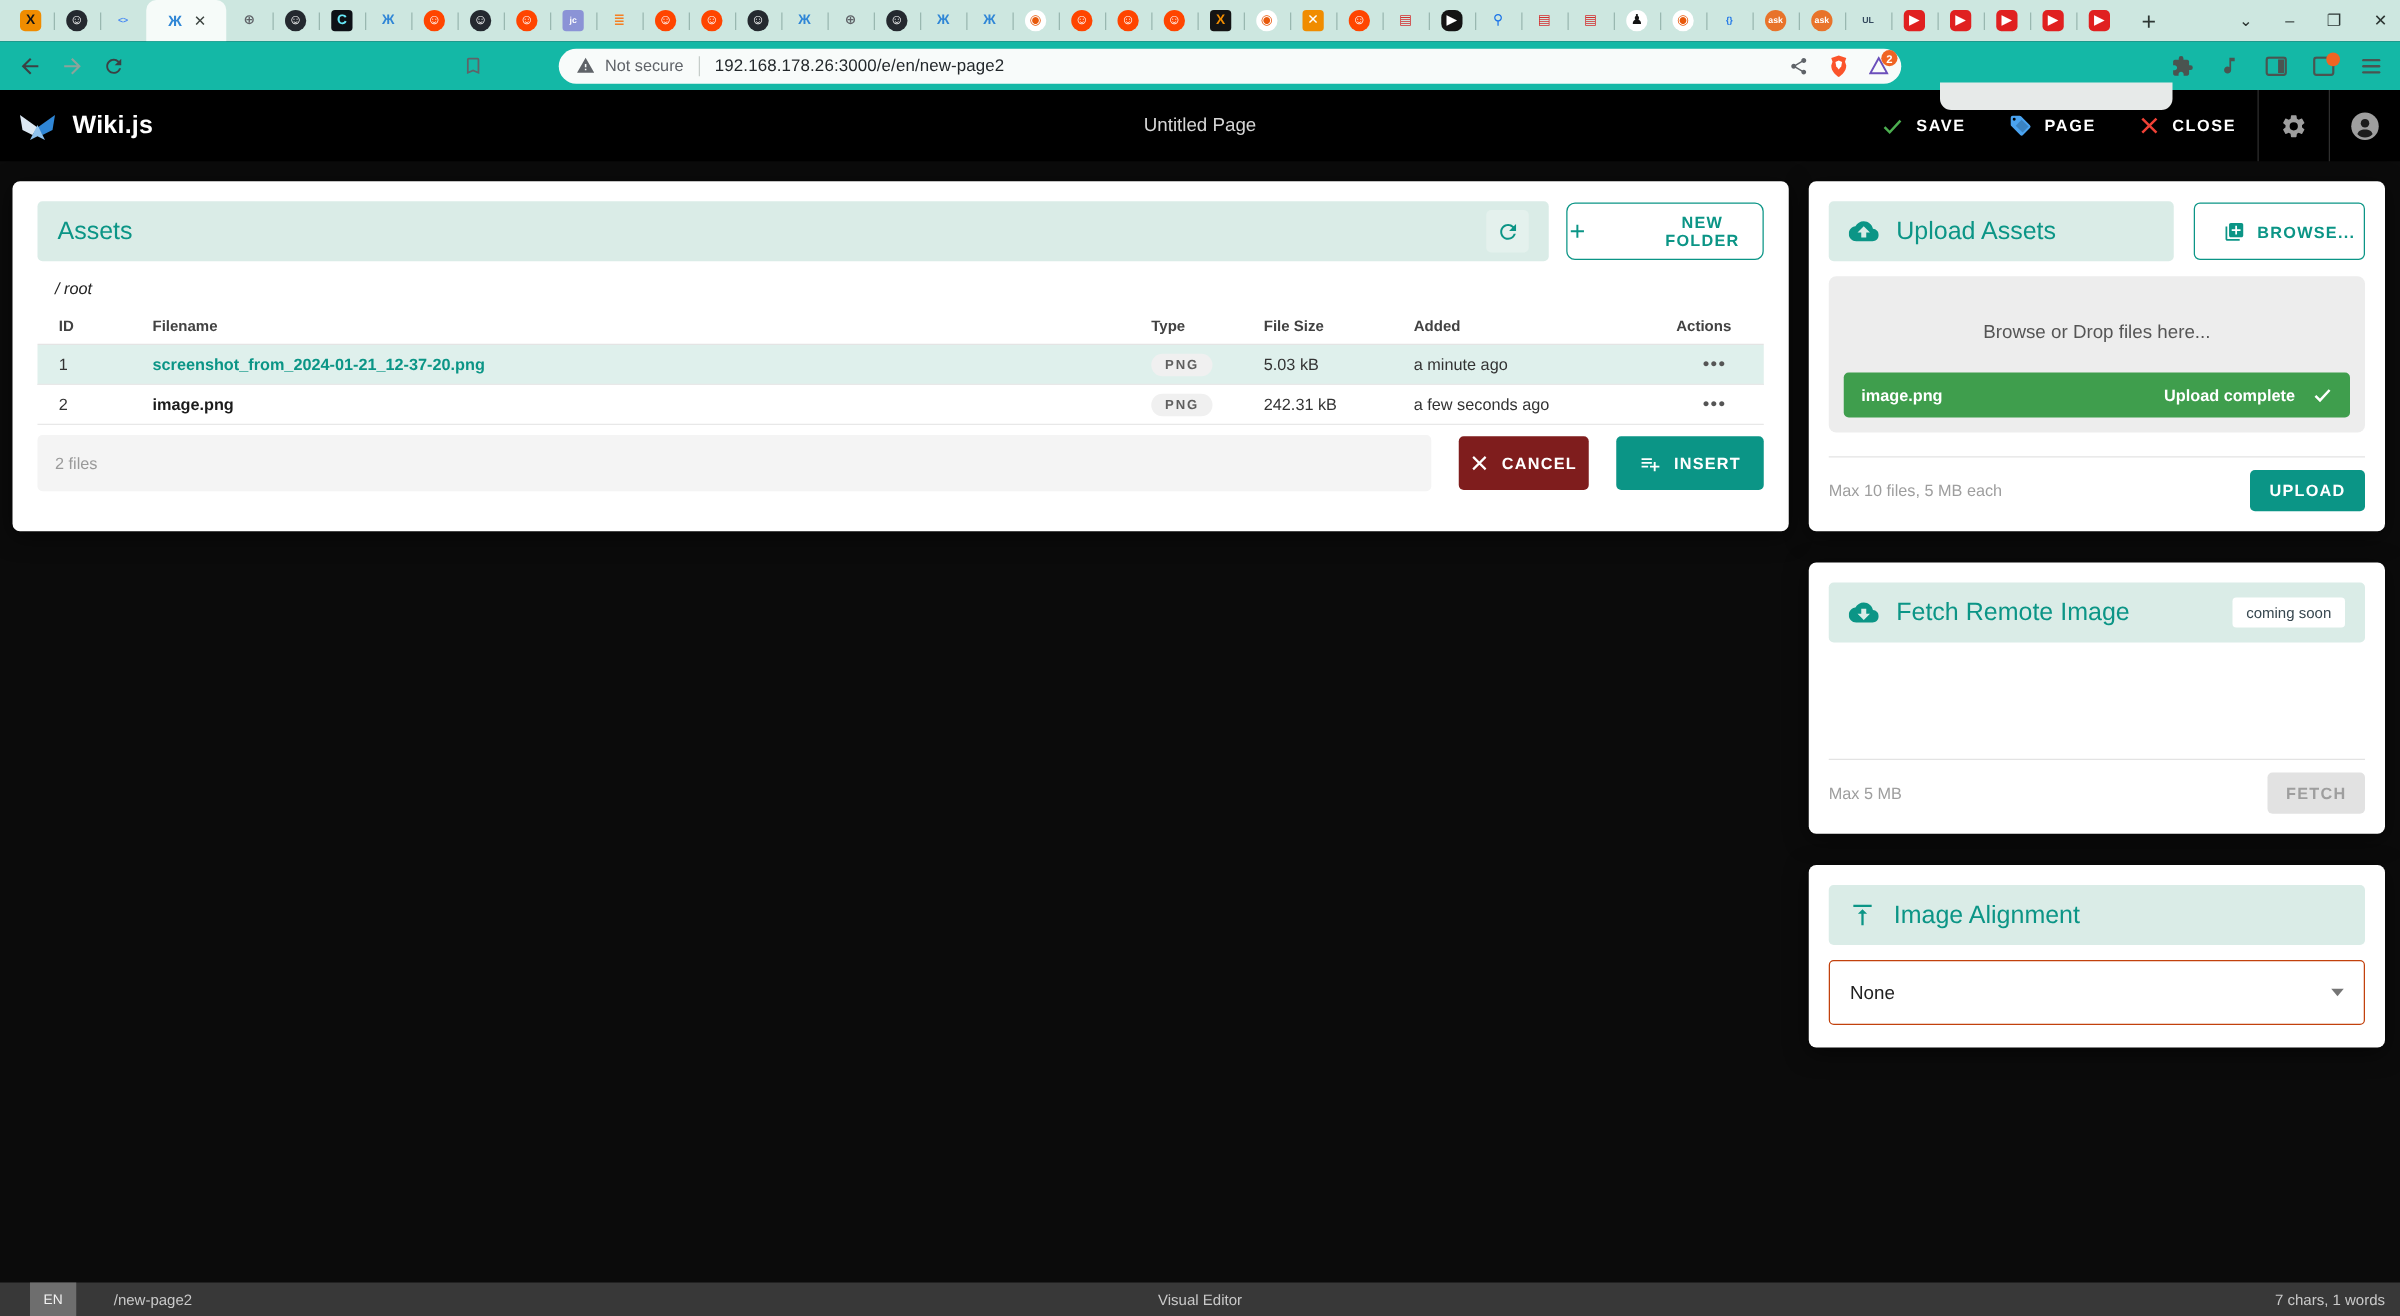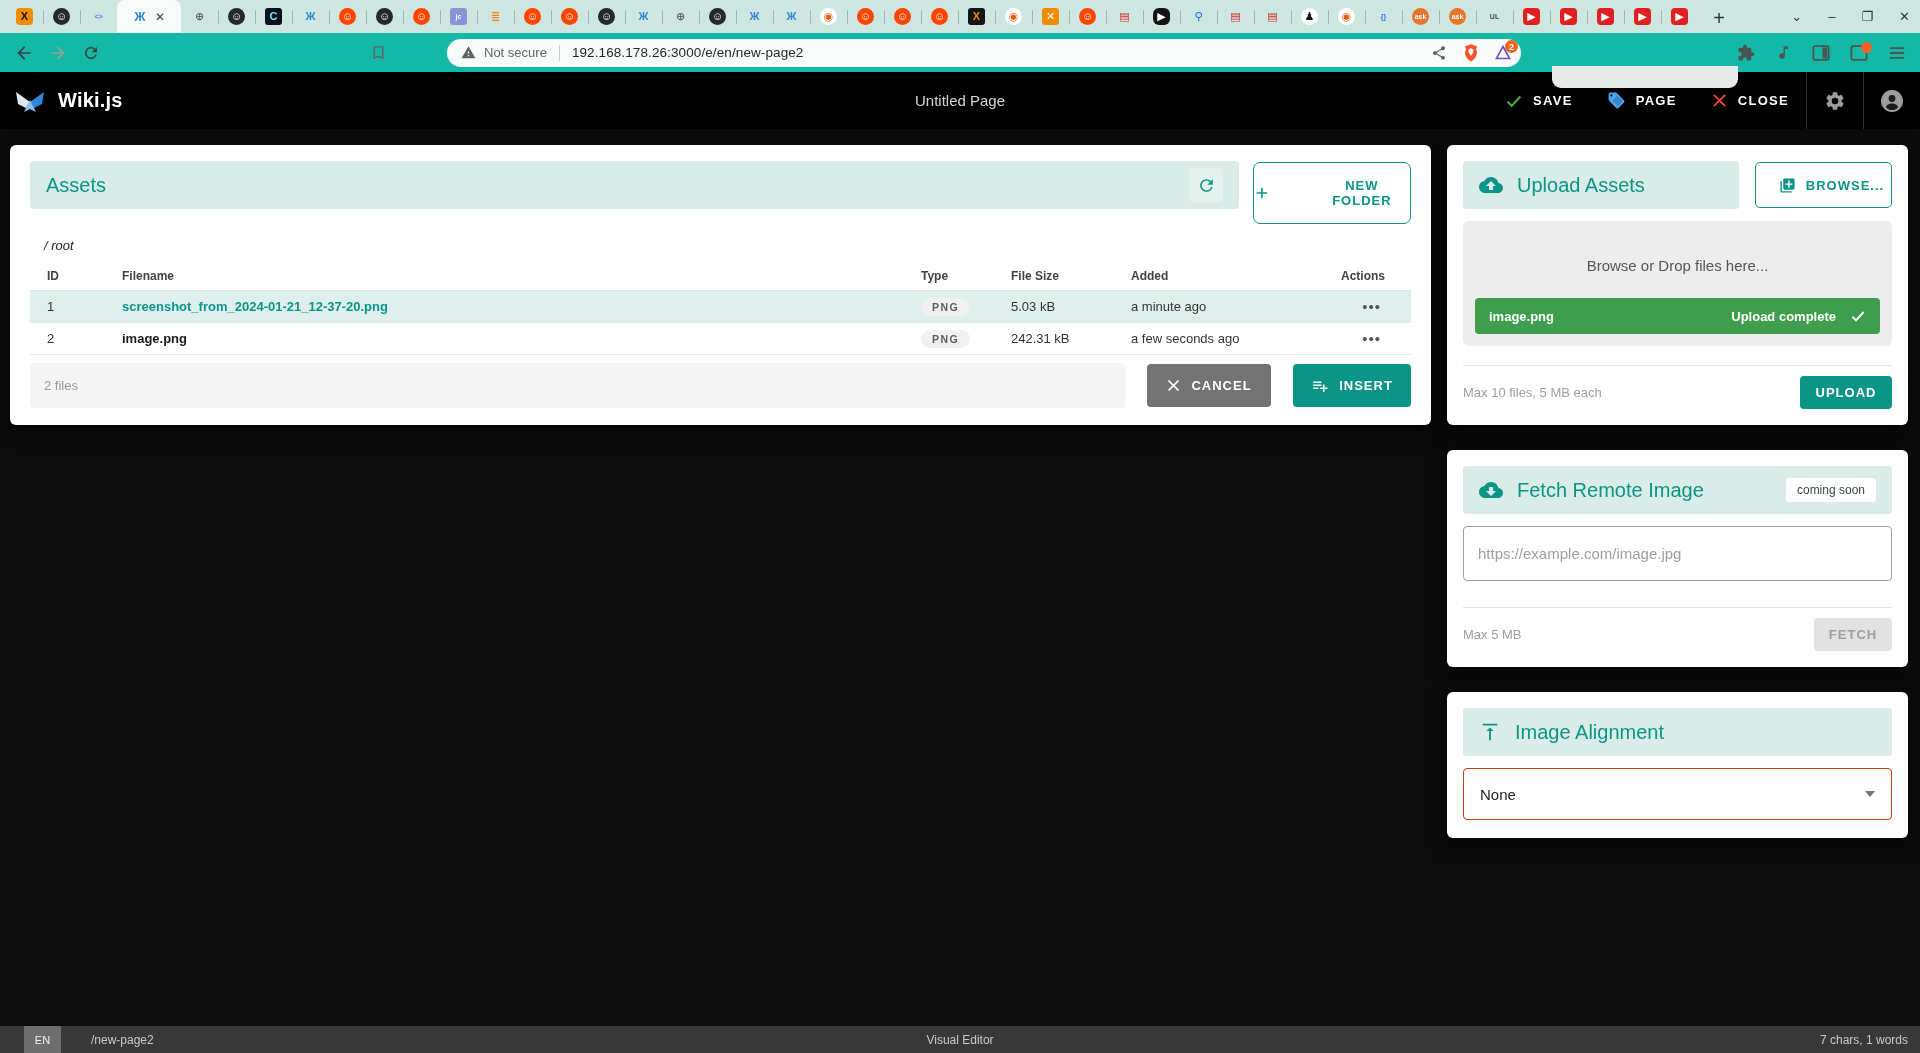--- a/index.html
+++ b/index.html
@@ -47,34 +47,34 @@
   .tealbar { background:#daece7; border-radius:4px; height:48px; display:flex; align-items:center; padding:0 16px; }
   .tealtitle { color:#0b9586; font-size:20px; }
   .obtn { border:1px solid #0b9586; border-radius:7px; color:#0b9586; font-size:13px; font-weight:700; letter-spacing:1px; display:flex; align-items:center; justify-content:center; gap:10px; cursor:pointer; background:#fff; }
   .solidbtn { border:none; border-radius:4px; color:#fff; font-size:13px; font-weight:700; letter-spacing:1px; display:flex; align-items:center; justify-content:center; gap:10px; cursor:pointer; }
 
   
   #assets-dialog { left:10px; top:145px; width:1421px; height:280px; padding:16px 20px; }
   .assets-toprow { display:flex; gap:14px; }
   .assets-toprow .tealbar { flex:1; justify-content:space-between; }
   .refreshbtn { width:34px; height:34px; border-radius:4px; background:#e4f1ed; display:flex; align-items:center; justify-content:center; cursor:pointer; }
-  .newfolder { width:158px; height:62px; margin-top:1px;gap:44px; }
+  .newfolder { width:158px; height:46px; margin-top:1px;gap:44px; }
   .crumb { font-style:italic; font-size:13px; color:#222; margin:14px 0 8px 14px; }
   .arow { display:grid; grid-template-columns:75px 1fr 90px 120px 170px 86px; align-items:center; padding:0 24px 0 17px; }
   .ahead { height:30px; font-size:12px; font-weight:700; color:#424242; border-bottom:1px solid #e4e4e4; }
   .adata { height:32px; font-size:13px; color:#333; border-bottom:1px solid #e8e8e8; cursor:pointer; }
   .rowsel { background:#dff0ec; }
   .fname-link { color:#0b9586; font-weight:600; }
   .fname-plain { color:#1b1b1b; font-weight:700; }
   .chip { display:inline-block; background:#f0f0f0; border-radius:10px; padding:3px 11px; font-size:10.5px; color:#5f5f5f; letter-spacing:1.5px; font-weight:600; }
   .dots { text-align:right; color:#555; font-size:15px; letter-spacing:1px; padding-right:6px; cursor:pointer; }
   .acthead { text-align:right; padding-right:2px; }
   .assets-footer { display:flex; align-items:center; gap:22px; margin-top:8px; }
   .countbar { flex:1; height:45px; background:#f4f4f4; border-radius:4px; display:flex; align-items:center; padding-left:14px; color:#9a9a9a; font-size:13px; }
-  .btn-cancel { width:124px; height:43px; background:#737373; }
+  .btn-cancel { width:104px; height:43px; background:#7f1d1d; }
   .btn-insert { width:118px; height:43px; background:#0b9586; }
 
   
   #upload-card { left:1447px; top:145px; width:461px; height:280px; padding:16px; display:flex; flex-direction:column; }
   .upload-top { display:flex; gap:16px; }
   .upload-top .tealbar { flex:1; gap:14px; }
   .browsebtn { width:137px; height:46px; margin-top:1px; border-radius:5px;padding-left:16px; }
   .dropzone { margin-top:12px; height:125px; background:#ededed; border-radius:6px; display:flex; flex-direction:column; padding:12px; }
   .dropmsg { flex:1; display:flex; align-items:center; justify-content:center; color:#555; font-size:15px; }
   .upl-file { height:36px; background:#3f9e4d; border-radius:4px; display:flex; align-items:center; padding:0 14px; color:#fff; font-size:13px; font-weight:600; }
@@ -490,21 +490,20 @@
 </div>
 
 <div class="card" id="fetch-card">
   <div class="tealbar">
     <svg width="24" height="24" viewBox="0 0 24 24">
         <path fill="#0b9586" d="M19.35 10.04C18.67 6.59 15.64 4 12 4 9.11 4 6.6 5.64 5.35 8.04 2.34 8.36 0 10.91 0 14c0 3.31 2.69 6 6 6h13c2.76 0 5-2.24 5-5 0-2.64-2.05-4.78-4.65-4.96zM17 13l-5 5-5-5h3V9h4v4h3z"></path>
       </svg>
     <span class="tealtitle">Fetch Remote Image</span>
     <span class="soonchip">coming soon</span>
   </div>
-  <input class="urlinput" type="text" placeholder="https://example.com/image.jpg" style="">
   <div class="card-bottom">
     <span class="note">Max 5 MB</span>
     <button class="solidbtn btn-fetch">FETCH</button>
   </div>
 </div>
 
 <div class="card" id="align-card">
   <div class="tealbar">
     <svg width="22" height="22" viewBox="0 0 24 24">
         <path fill="#0b9586" d="M8 11h3v10h2V11h3l-4-4-4 4zM4 3v2h16V3H4z"></path>

